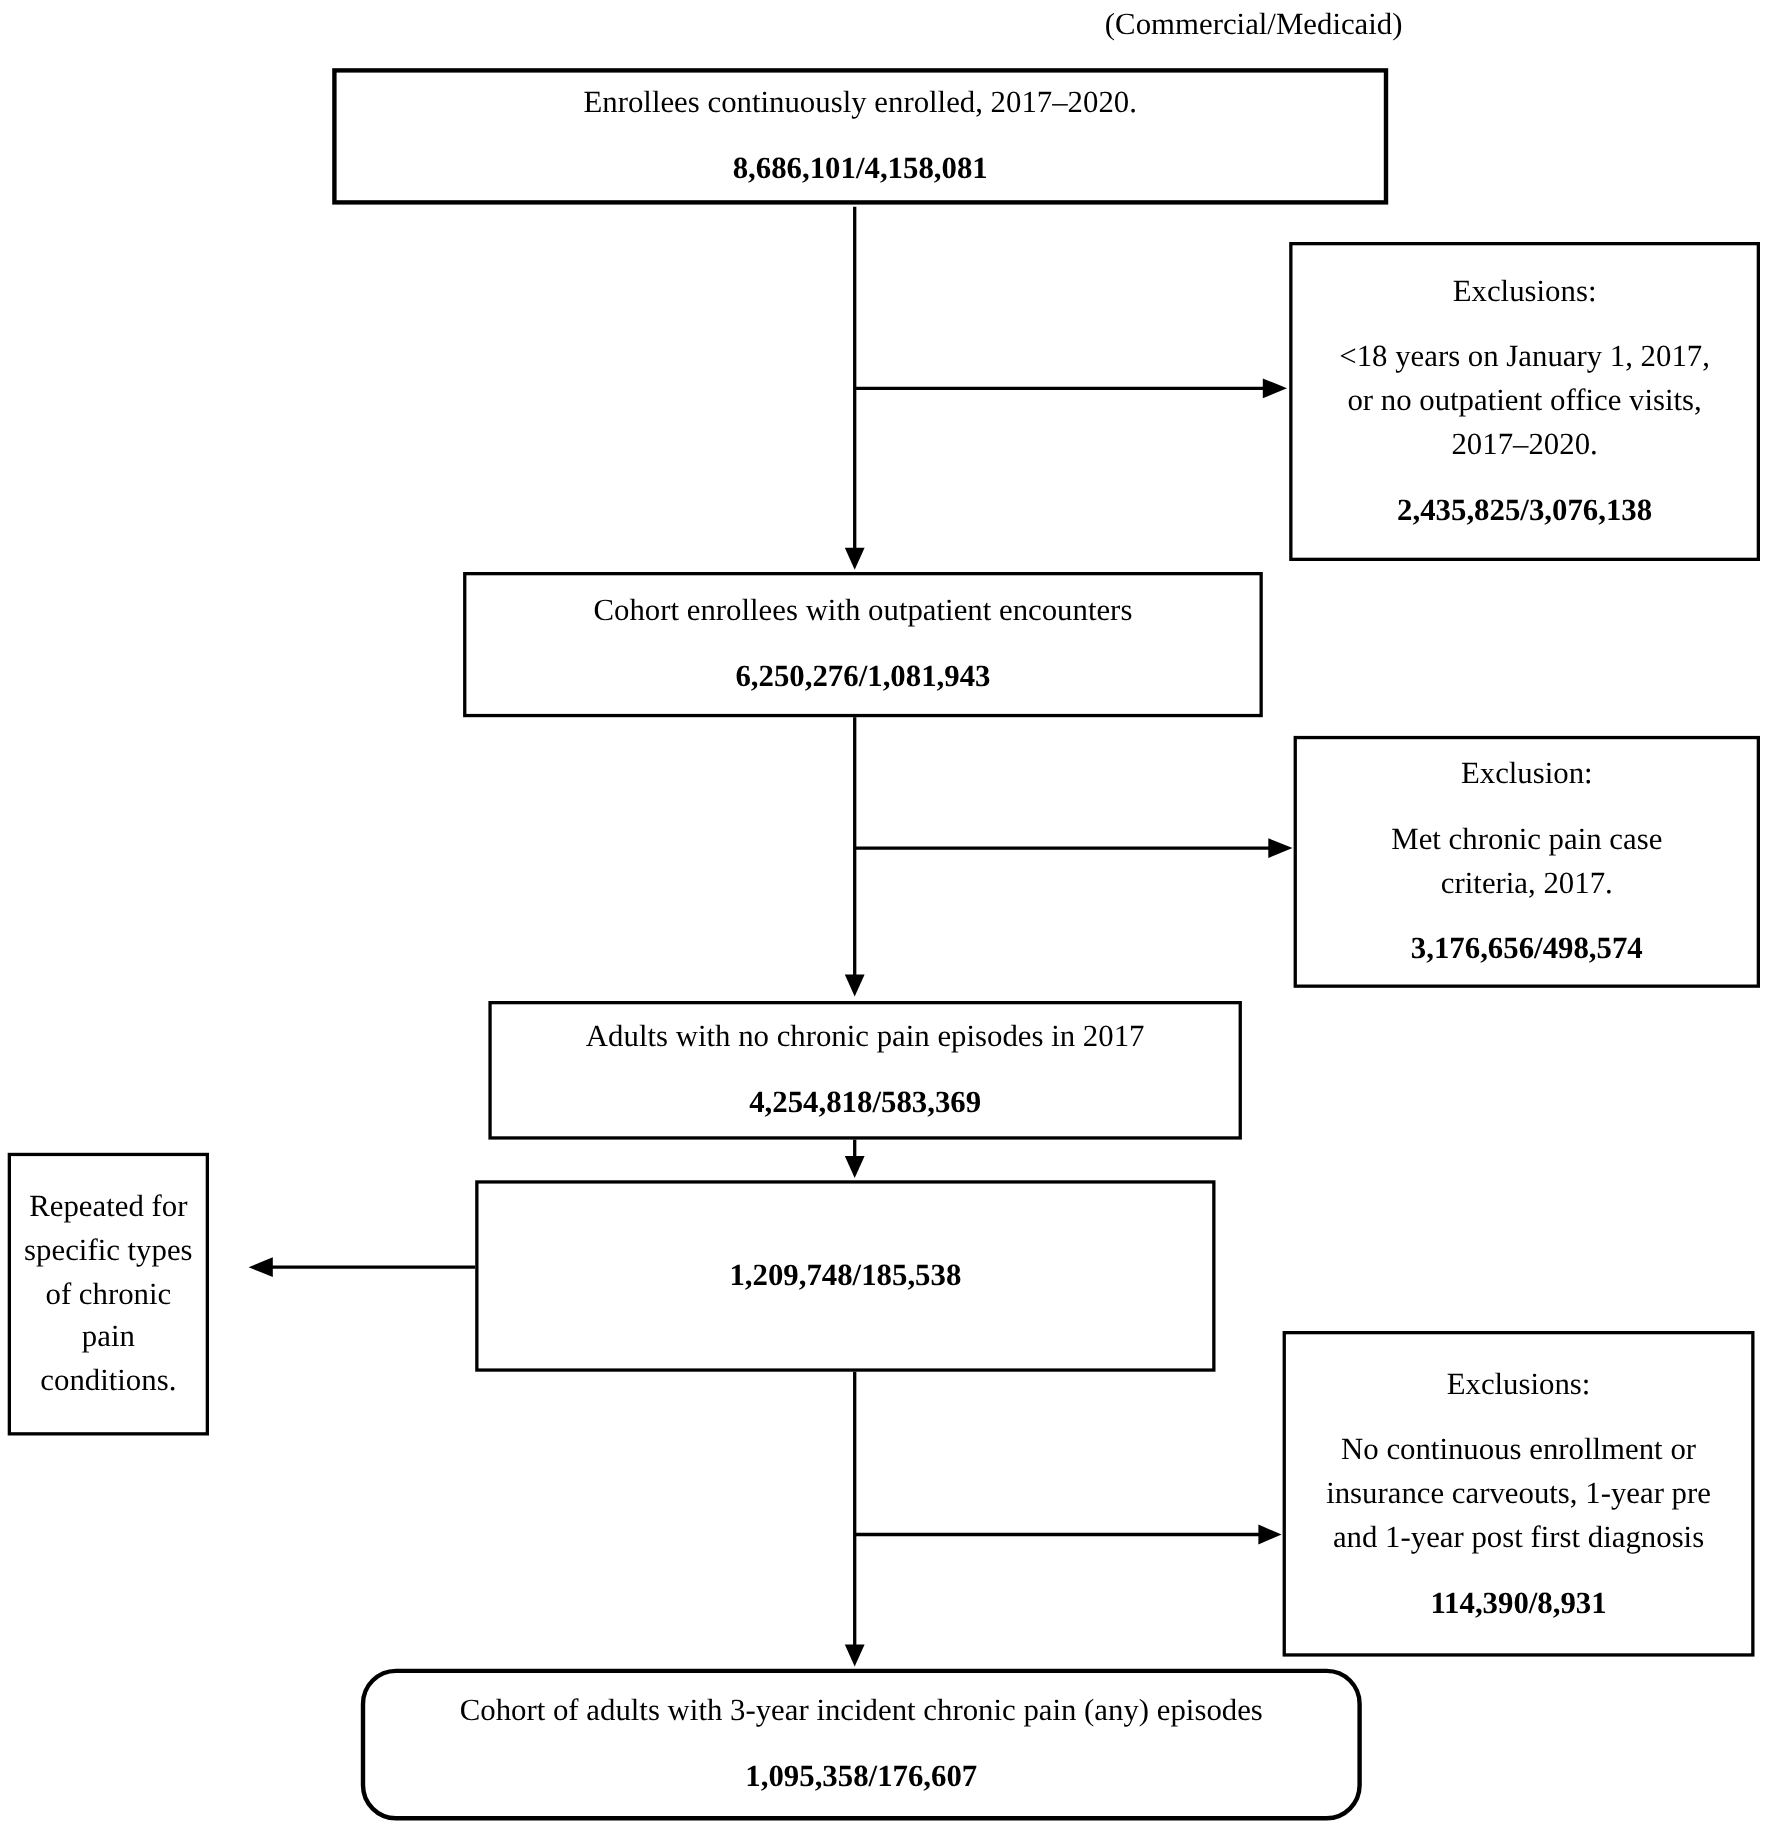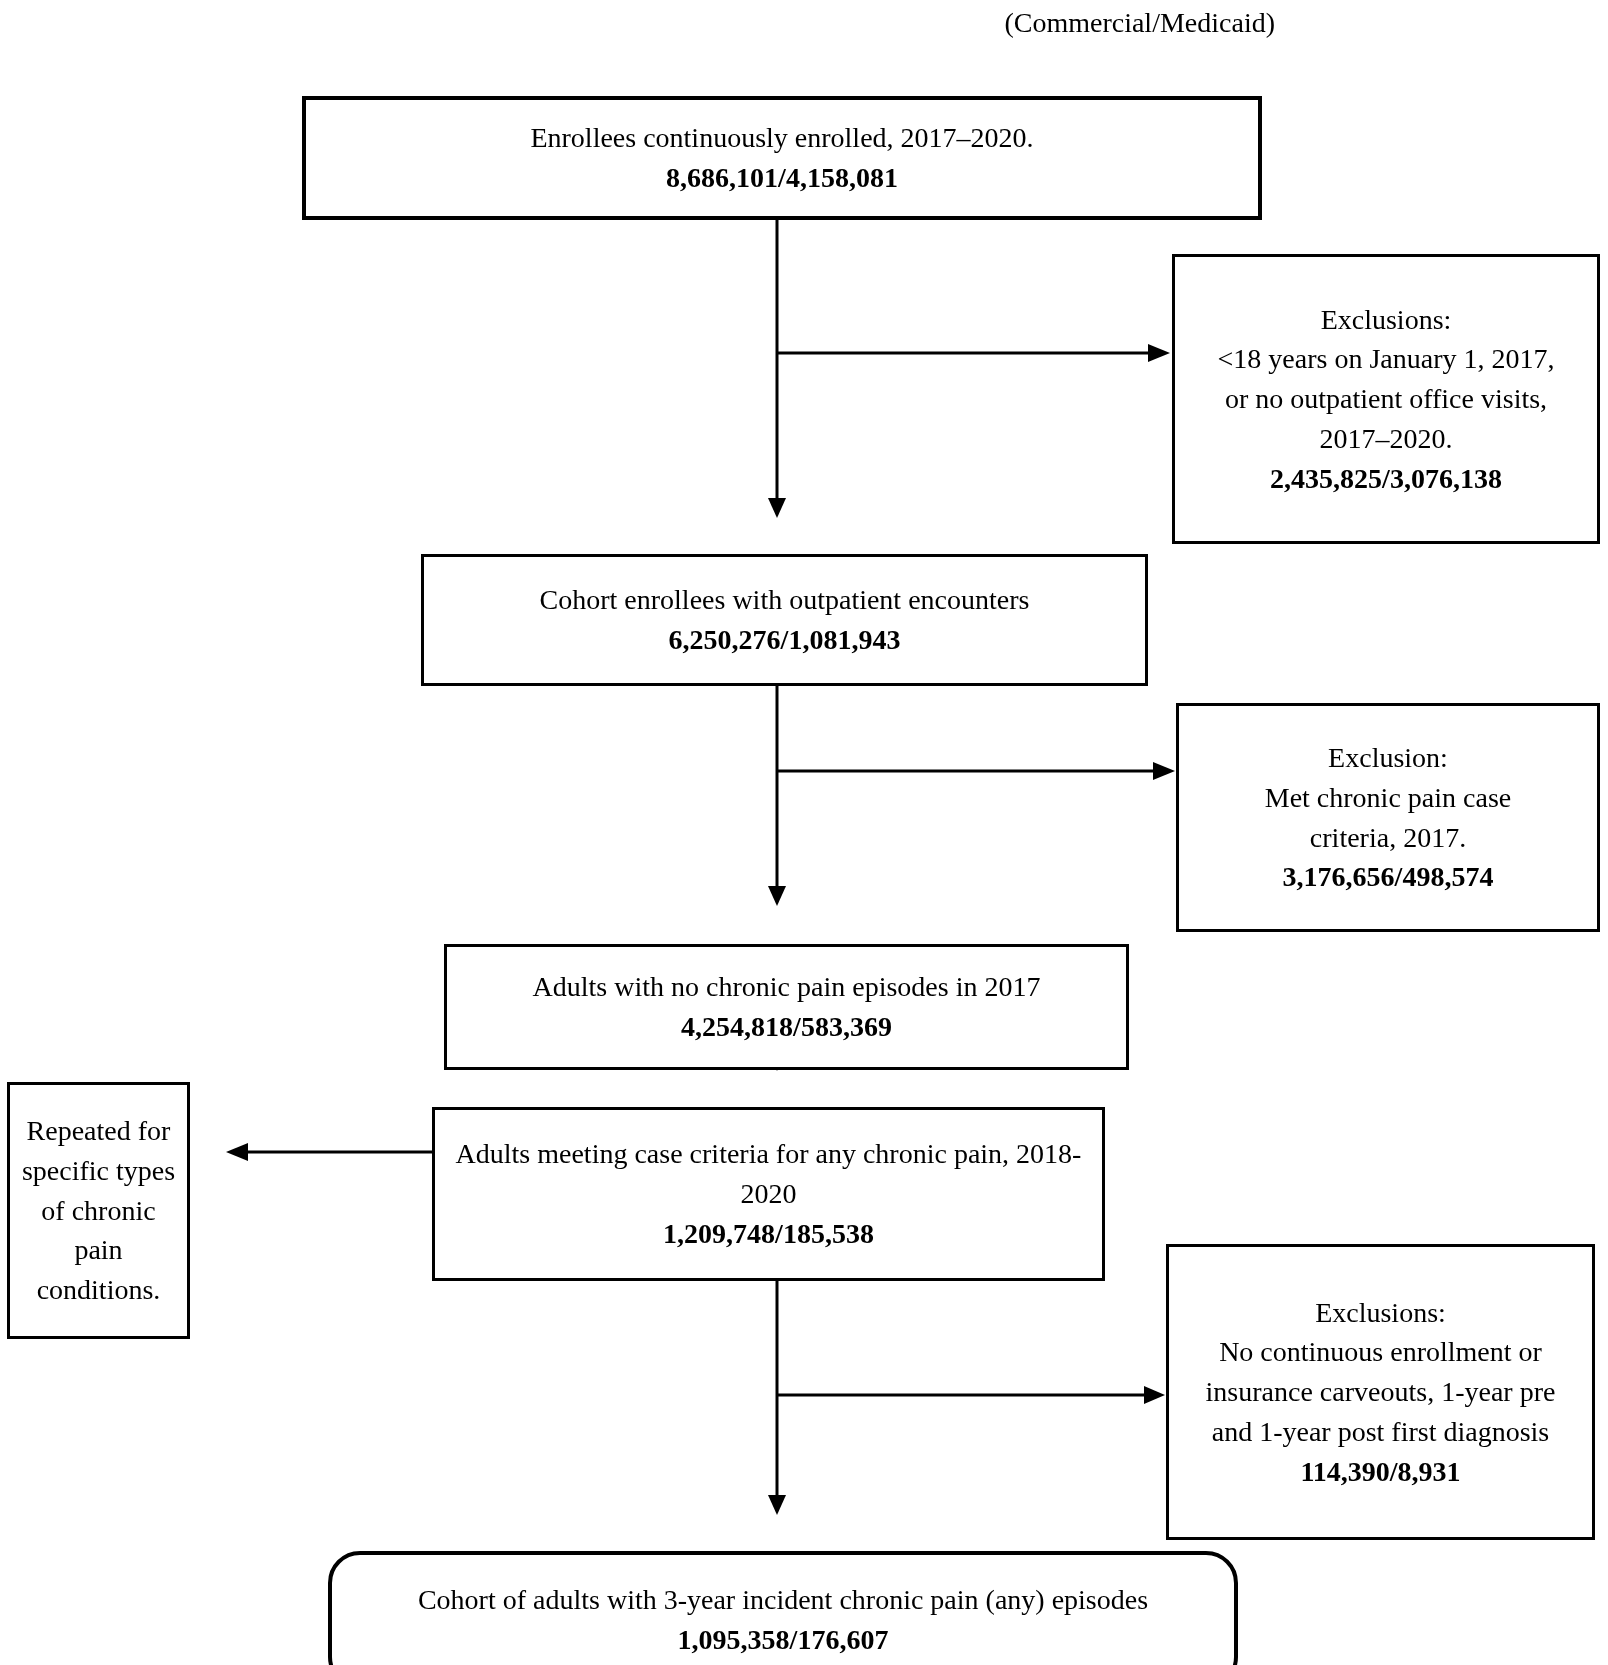--- a/index.html
+++ b/index.html
@@ -13,21 +13,21 @@
   .title {
     position:absolute; left:275px; top:6px; width:1000px;
     text-align:right; font-size:28px; line-height:1.2;
   }
   .box {
     position:absolute; box-sizing:border-box;
     border:3px solid #000; background:#fff;
     display:flex; flex-direction:column;
     align-items:center; justify-content:center;
     text-align:center; font-size:28px; line-height:1.42;
-    margin-top:34px;
+    row-gap:20px;
   }
   .box.thick { border-width:4px; }
   .value { font-weight:bold; }
   .label, .body-text, .heading, .value { display:block; }
 
   #box1  { left:302px;  top:62px;   width:960px; height:124px; }
   #excl1 { left:1172px; top:220px;  width:428px; height:290px; }
   #box2  { left:421px;  top:520px;  width:727px; height:132px; }
   #excl2 { left:1176px; top:669px;  width:424px; height:229px; }
   #box3  { left:444px;  top:910px;  width:685px; height:126px; }
@@ -109,21 +109,20 @@
     <span class="body-text">Met chronic pain case criteria, 2017.</span>
     <span class="value">3,176,656/498,574</span>
   </div>
 
   <div class="box" id="box3">
     <span class="label">Adults with no chronic pain episodes in 2017</span>
     <span class="value">4,254,818/583,369</span>
   </div>
 
   <div class="box" id="box4">
-    <span class="label">Adults meeting case criteria for any chronic pain, 2018-2020</span>
     <span class="value">1,209,748/185,538</span>
   </div>
 
   <div class="box" id="note">
     <span class="label">Repeated for specific types of chronic pain conditions.</span>
   </div>
 
   <div class="box" id="excl3">
     <span class="heading">Exclusions:</span>
     <span class="body-text">No continuous enrollment or insurance carveouts, 1-year pre and 1-year post first diagnosis</span>

